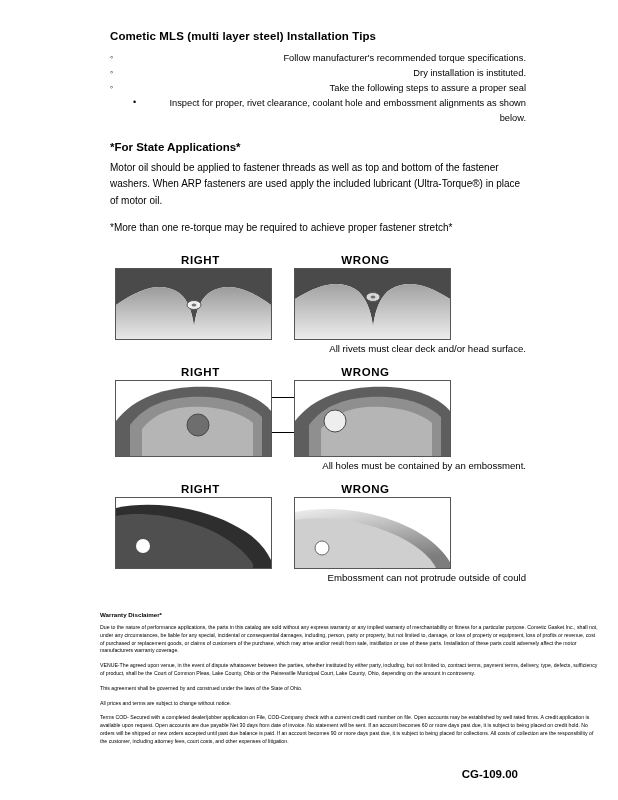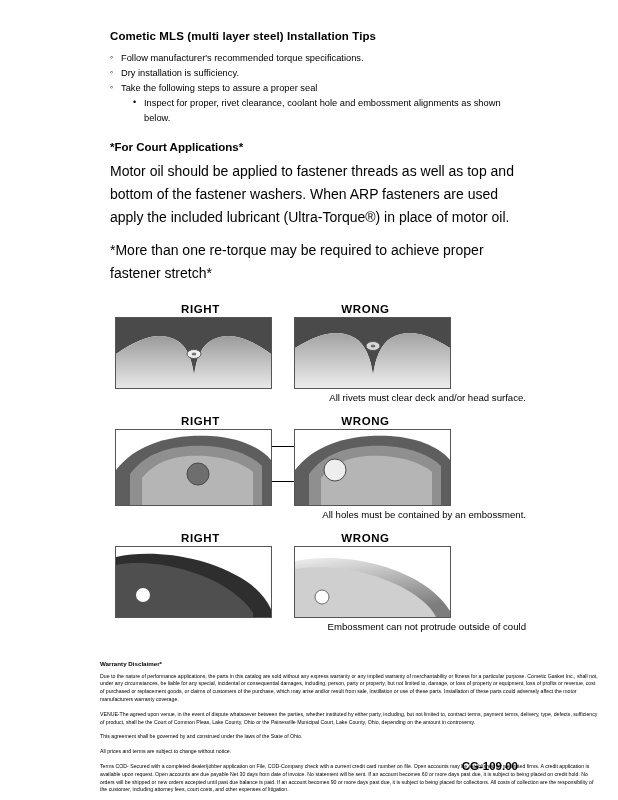--- a/index.html
+++ b/index.html
@@ -27,20 +27,21 @@
     font-weight: bold;
     margin: 0 0 9px 70px;
     letter-spacing: 0.1px;
   }
   ul.bullets {
     list-style: none;
     margin: 0 0 0 70px;
     padding: 0;
     font-size: 9.3px;
     line-height: 1.62;
+    text-align: right;
   }
   ul.bullets > li {
     position: relative;
     padding-left: 11px;
   }
   ul.bullets > li::before {
     content: "\25E6";
     position: absolute;
     left: 0;
     top: -1px;
@@ -61,21 +62,21 @@
     left: 0;
     top: -1px;
     font-size: 9px;
   }
   h2.subtitle {
     font-size: 11.5px;
     font-weight: bold;
     margin: 15px 0 7px 70px;
   }
   p.para {
-    font-size: 14px;
+    font-size: 10px;
     line-height: 1.62;
     margin: 0 0 11px 70px;
     max-width: 450px;
   }
   p.para.last {
     margin-bottom: 0;
   }
 
   
   .figures {
@@ -150,44 +151,44 @@
   }
   .warranty p {
     font-size: 5.2px;
     line-height: 1.5;
     margin: 0 0 7px 0;
     text-align: left;
   }
   .docnum {
     position: absolute;
     right: 48px;
-    bottom: 28px;
+    bottom: 20px;
     font-size: 11.5px;
     font-weight: bold;
   }
 </style>
 </head>
 <body>
 
 <div class="page">
 
   <h1 class="title">Cometic MLS (multi layer steel) Installation Tips</h1>
 
   <ul class="bullets">
     <li>Follow manufacturer's recommended torque specifications.</li>
-    <li>Dry installation is sufficiency.</li>
+    <li>Dry installation is instituted.</li>
     <li>
       <span>Take the following steps to assure a proper seal</span>
       <ul class="sub">
         <li>Inspect for proper, rivet clearance, coolant hole and embossment alignments as shown below.</li>
       </ul>
     </li>
   </ul>
 
-  <h2 class="subtitle">*For Court Applications*</h2>
+  <h2 class="subtitle">*For State Applications*</h2>
 
   <p class="para">Motor oil should be applied to fastener threads as well as top and bottom of the fastener washers.  When ARP fasteners are used apply the included lubricant (Ultra-Torque®) in place of motor oil.</p>
   <p class="para last">*More than one re-torque may be required to achieve proper fastener stretch*</p>
 
   <div class="figures">
 
     <div class="fig-group">
       <div class="fig-labels">
         <div class="lbl">RIGHT</div>
         <div class="lbl">WRONG</div>

